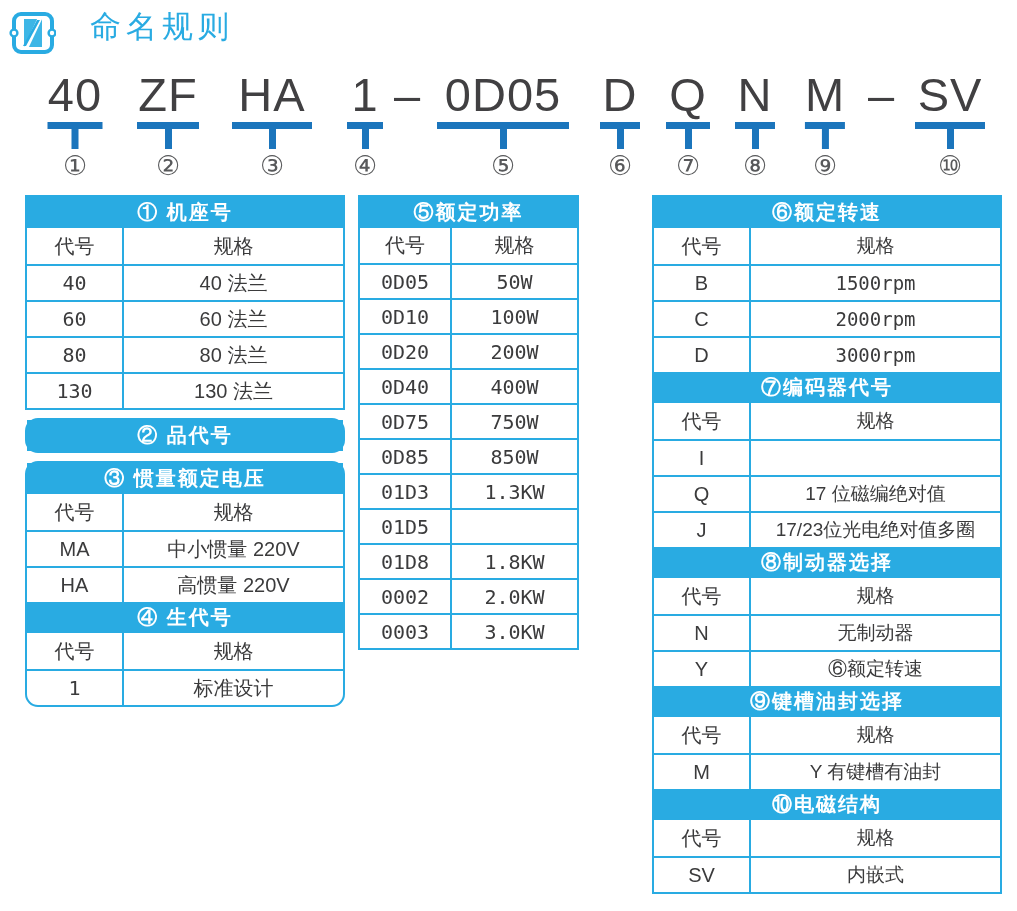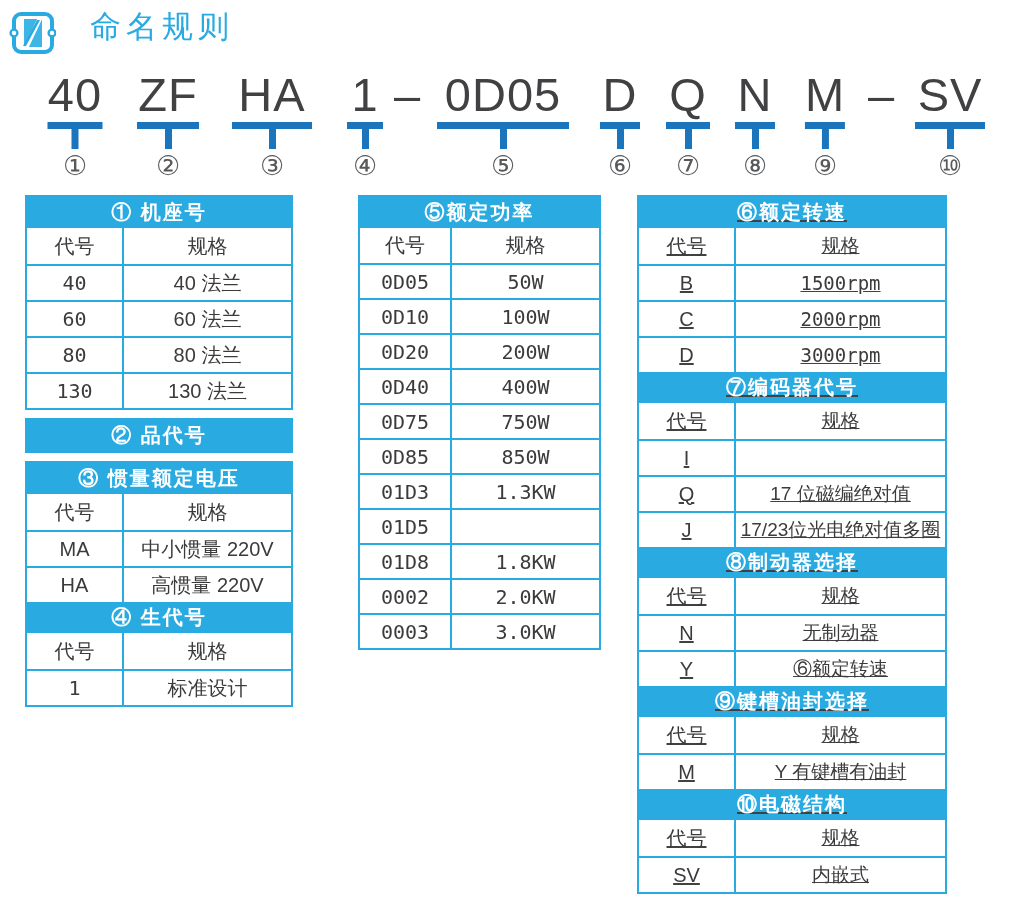--- a/index.html
+++ b/index.html
@@ -19,25 +19,25 @@
   .seg{position:absolute;top:70px;transform:translateX(-50%);
        display:flex;flex-direction:column;align-items:center;}
   .seg-text{font-size:47px;line-height:49px;color:#414042;letter-spacing:1px;white-space:nowrap;}
   .seg-underline{height:7px;background:#1B75BC;margin-top:3px;}
   .seg-tick{width:7px;height:20px;background:#1B75BC;}
   .seg-num{font-size:27px;line-height:28px;color:#58595B;margin-top:3px;}
   .code-dash{position:absolute;top:70px;transform:translateX(-50%);
        font-size:47px;line-height:49px;color:#414042;}
   
   .tcol{position:absolute;top:195px;}
-  #col-left{left:25px;width:268px;}
-  #col-middle{left:358px;width:243px;}
-  #col-right{left:637px;width:310px;text-decoration:underline;}
+  #col-left{left:25px;width:320px;}
+  #col-middle{left:358px;width:221px;}
+  #col-right{left:652px;width:350px;}
   .block{border:2px solid #29ABE2;background:#ffffff;box-sizing:border-box;}
-  .block + .block{margin-top:8px;}
+  .block + .block{margin-top:8px;border-radius:13px;}
   .secbar{
     height:31px;background:#29ABE2;color:#ffffff;font-size:20px;font-weight:bold;
     display:flex;align-items:center;justify-content:center;letter-spacing:2px;
     box-sizing:border-box;
   }
   .trow{display:flex;box-sizing:border-box;}
   .trow + .trow{border-top:2px solid #29ABE2;}
   .secbar + .trow{border-top:none;}
   .trow .c1{border-right:2px solid #29ABE2;box-sizing:border-box;
     display:flex;align-items:center;justify-content:center;}

